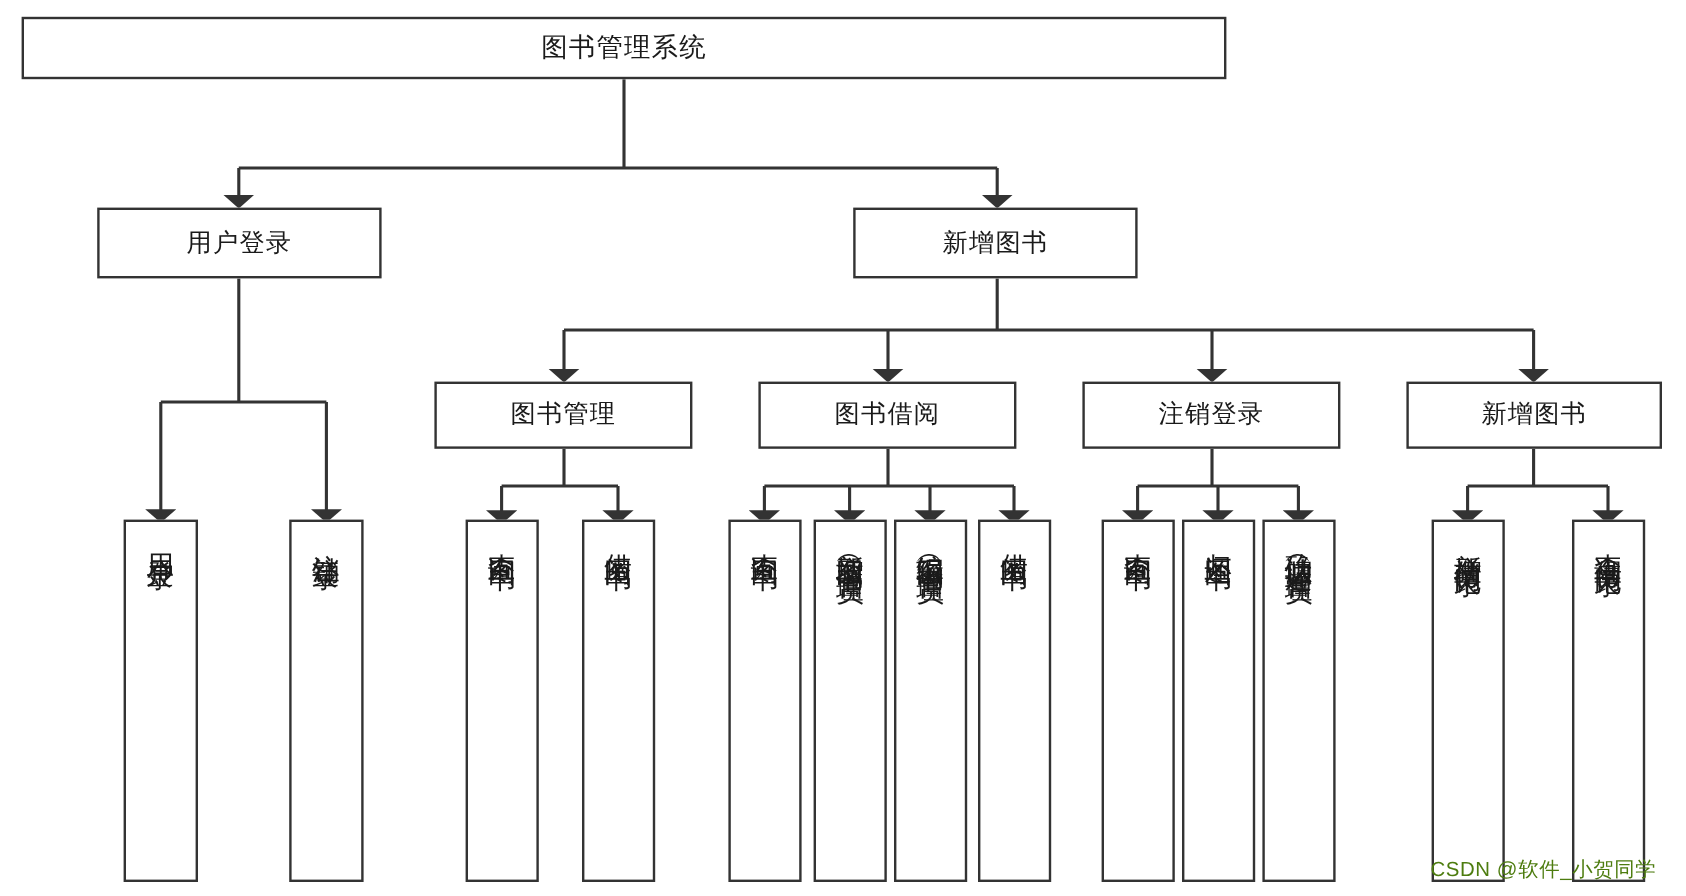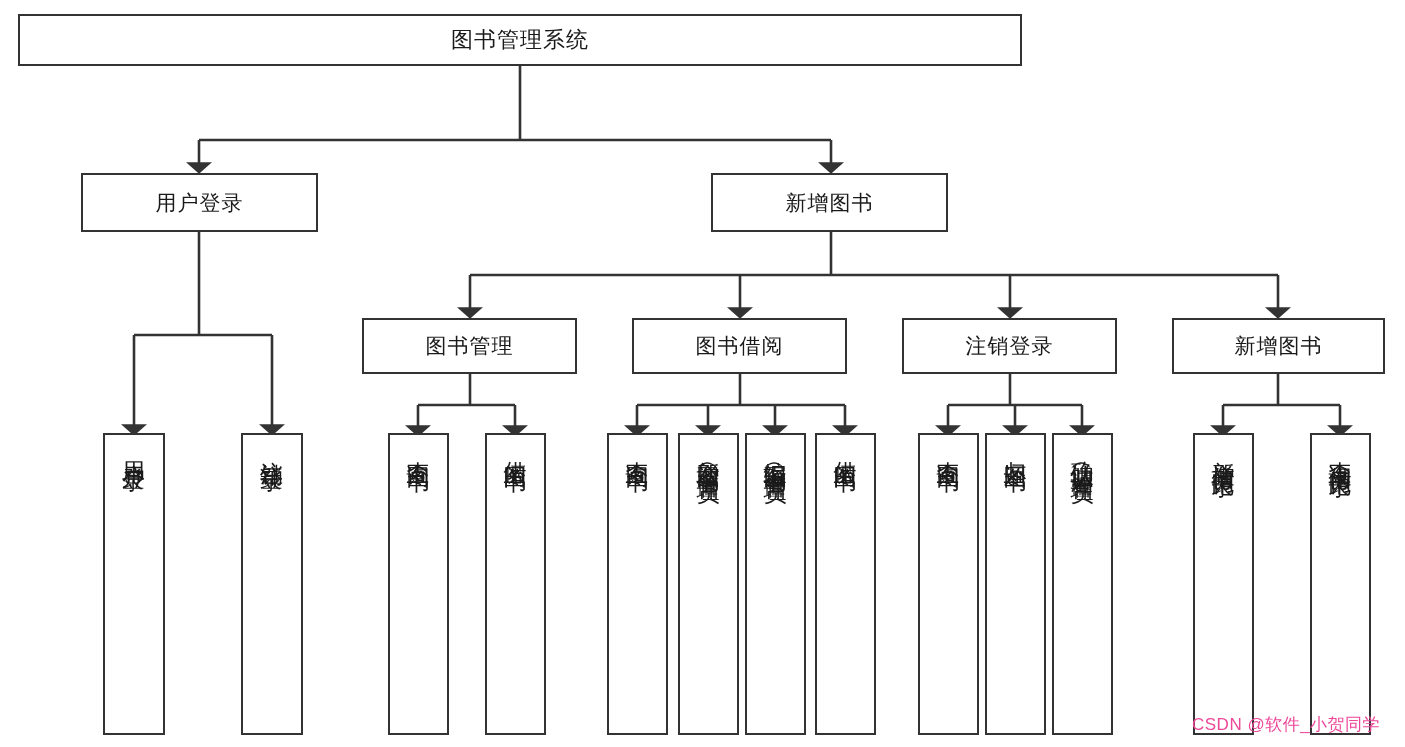--- a/index.html
+++ b/index.html
@@ -59,21 +59,21 @@
   .node.vert .label {
     writing-mode: vertical-rl;
     text-orientation: upright;
     font-size: 23px;
     line-height: 1.05;
     letter-spacing: 3px;
     white-space: nowrap;
   }
   .watermark {
     position: absolute;
-    color: #ec4899;
+    color: #4d7c0f;
     font-size: 17px;
     letter-spacing: 0.5px;
     white-space: nowrap;
     user-select: none;
   }
 </style>
 </head>
 <body>
 
 <div id="canvas">

